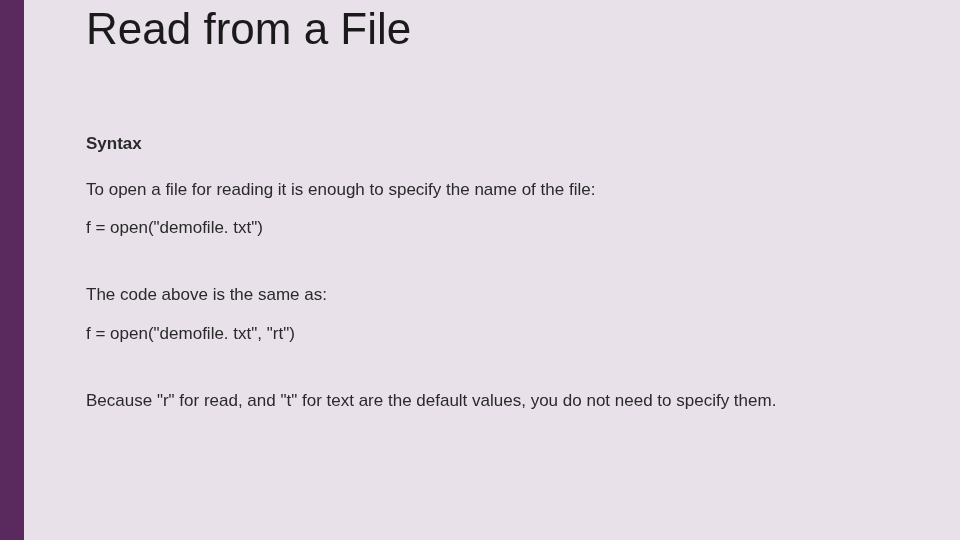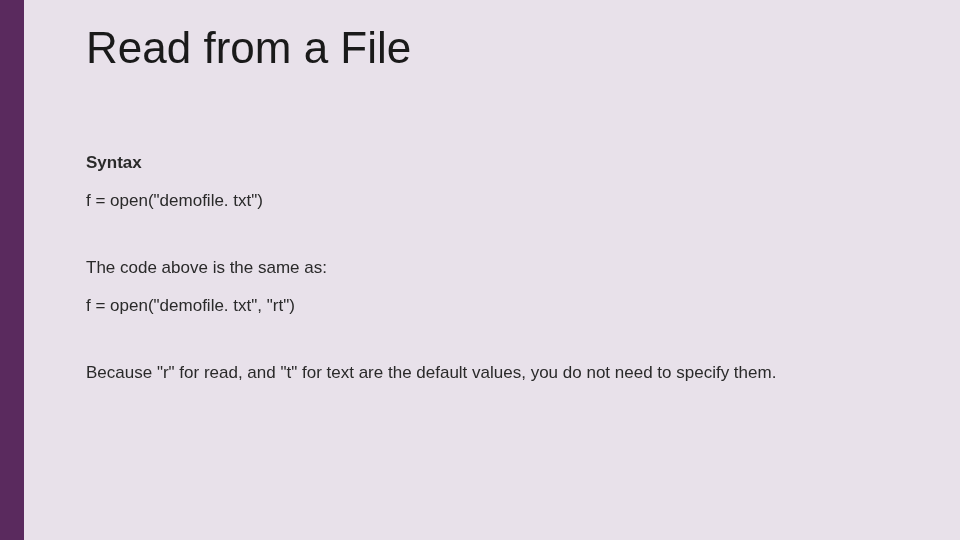--- a/index.html
+++ b/index.html
@@ -18,34 +18,34 @@
       display: flex;
     }
     .sidebar {
       width: 24px;
       height: 540px;
       background-color: #5a2a5e;
       flex-shrink: 0;
     }
     .content {
       flex: 1;
-      padding: 23px 70px 0 62px;
+      padding: 4px 70px 0 62px;
     }
     .title {
       font-size: 44px;
       font-weight: 400;
       color: #1a1a1a;
       margin-bottom: 80px;
       letter-spacing: 0px;
     }
     .subheading {
       font-size: 17px;
       font-weight: bold;
       color: #2a2a2a;
-      margin-bottom: 18px;
+      margin-bottom: 25px;
     }
     .body-text {
       font-size: 17px;
       color: #2a2a2a;
       margin-bottom: 18px;
       line-height: 1.25;
     }
     .code-line {
       font-size: 17px;
       color: #2a2a2a;
@@ -58,20 +58,21 @@
 </head>
 <body>
 
 <div class="sidebar"></div>
 
 <div class="content">
   <h1 class="title">Read from a File</h1>
 
   <div class="subheading">Syntax</div>
 
+  <div class="body-text">To open a file for reading it is enough to specify the name of the file:</div>
 
   <div class="code-line">f = open("demofile. txt")</div>
 
   <div class="gap"></div>
 
   <div class="body-text">The code above is the same as:</div>
 
   <div class="code-line">f = open("demofile. txt", "rt")</div>
 
   <div class="gap"></div>

